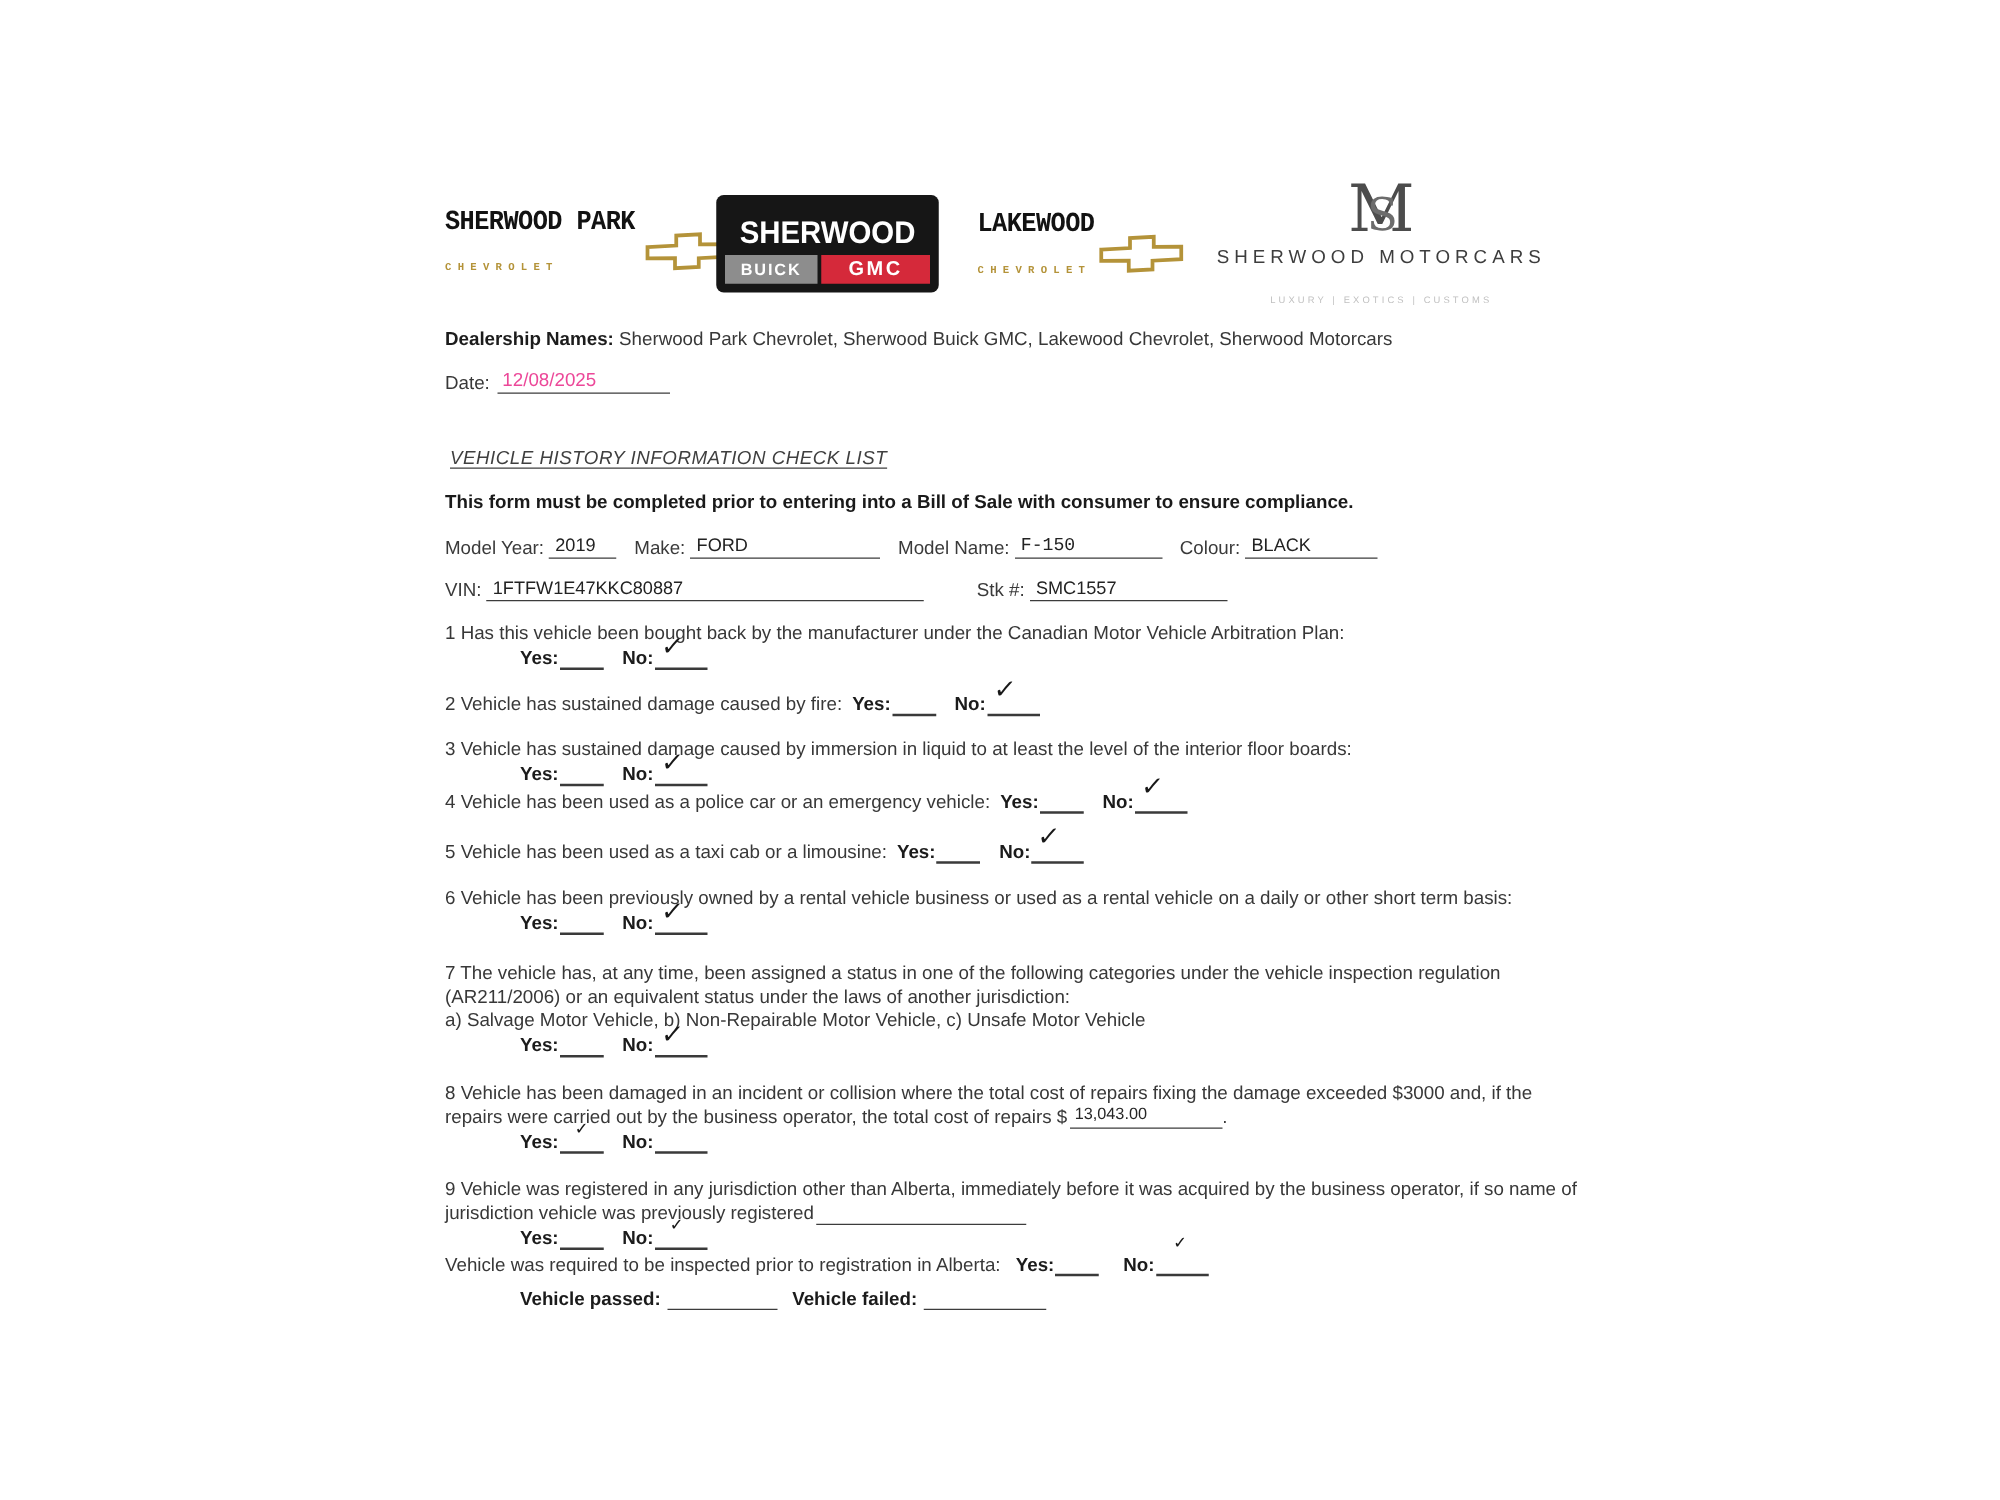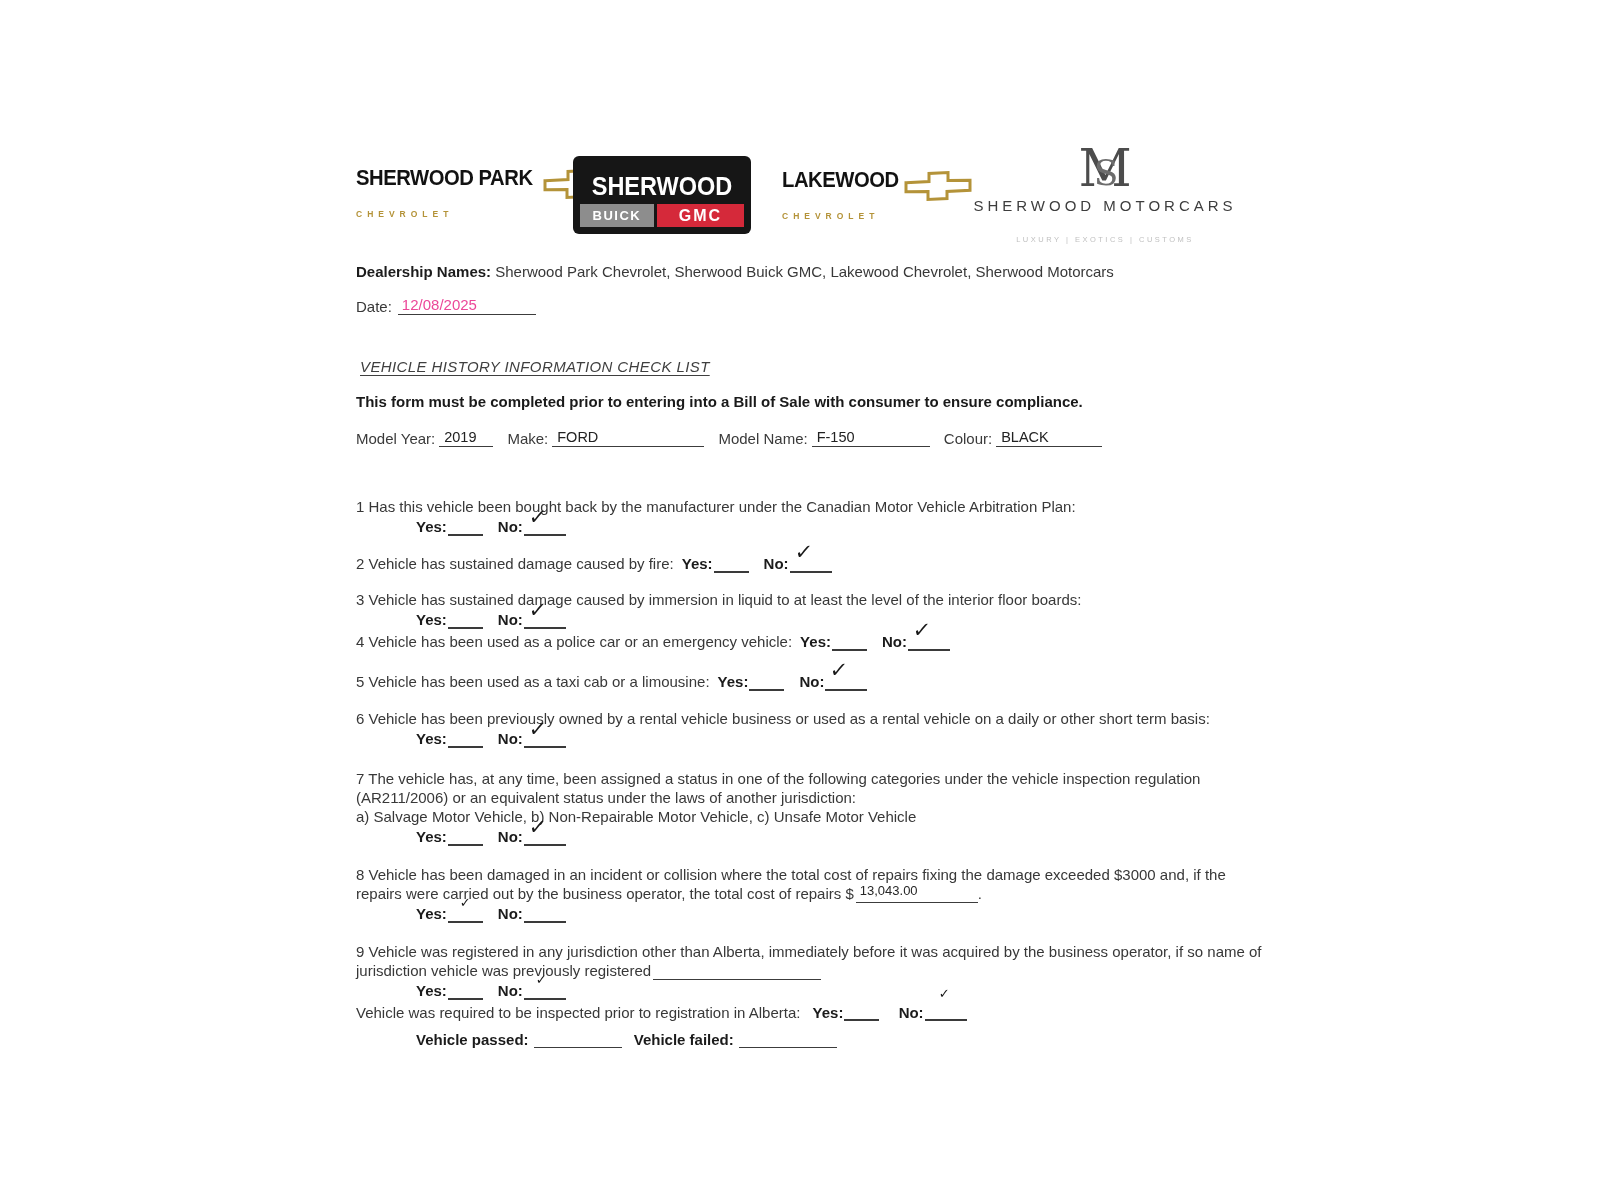--- a/index.html
+++ b/index.html
@@ -1,20 +1,20 @@
 <!DOCTYPE html>
 <html style="--accent_gold: #b49339; --gmc_red: #d5293a; --buick_gray: #8d8d8d; --ink: #383838;"><head>
 <meta charset="utf-8">
 <style>
   html,body{margin:0;padding:0;background:#ffffff;}
   .page{position:relative;width:1600px;height:1200px;background:#fff;overflow:hidden;
         font-family:"Liberation Sans","DejaVu Sans",sans-serif;color:#383838;}
 
   
-  .logo-sp,.logo-lw{position:absolute;display:flex;align-items:flex-start;gap:0px;}
+  .logo-sp,.logo-lw{position:absolute;display:flex;align-items:flex-end;gap:0px;font-family:Liberation Mono, monospace;}
   .logo-sp{left:356px;top:166px;}
   .logo-lw{left:782px;top:168px;}
   .dealer-text{display:flex;flex-direction:column;}
   .dealer-word{font-size:22px;font-weight:800;color:#121212;letter-spacing:-0.5px;
                transform:scaleX(0.92);transform-origin:left center;white-space:nowrap;line-height:1.05;}
   .dealer-sub{font-size:8.5px;letter-spacing:5px;color:var(--accent_gold);font-weight:700;margin-top:20px;white-space:nowrap;}
   .bowtie{color:var(--accent_gold);margin-left:-6px;transform:skewY(-3deg);}
 
   .logo-bg{position:absolute;left:573px;top:156px;width:178px;background:#161616;border-radius:6px;
            padding:18px 7px 7px;box-sizing:border-box;}
@@ -46,21 +46,21 @@
   .compliance{position:absolute;left:356px;top:393px;font-size:15px;font-weight:700;color:#1a1a1a;white-space:nowrap;}
 
   
   .fields{position:absolute;left:356px;font-size:15px;white-space:nowrap;}
   .fields-1{top:430px;}
   .fields-2{top:464px;}
   .f-lbl{color:#3a3a3a;margin-right:4px;}
   .f-blank{display:inline-block;position:relative;height:15px;border-bottom:1.8px solid #3c3c3c;
            margin-right:10px;vertical-align:bottom;}
   .f-val{position:absolute;left:5px;bottom:1px;font-size:14.5px;color:#222;white-space:nowrap;}
-  .w-my{width:54px;} .w-make{width:152px;} .w-model{width:118px;} .w-col{width:106px;}
+  .w-my{width:54px;} .w-make{width:152px;} .w-model{width:118px;font-family:Liberation Mono, monospace;} .w-col{width:106px;}
   .w-vin{width:350px;} .w-stk{width:158px;}
   .stk-gap{margin-left:28px;}
 
   
   .questions{position:absolute;left:356px;top:497px;width:960px;}
   .q-line{font-size:15px;line-height:19px;white-space:nowrap;color:#383838;}
   .q-block{margin-bottom:17px;}
   .q-block.q1{margin-bottom:16px;}
   .q-block.q3{margin-bottom:1px;}
   .q-block.q4{margin-bottom:21px;}
@@ -144,20 +144,24 @@
   <div class="doc-title">VEHICLE HISTORY INFORMATION CHECK LIST</div>
   <div class="compliance">This form must be completed prior to entering into a Bill of Sale with consumer to ensure compliance.</div>
 
   <div class="fields fields-1">
     <span class="f-lbl">Model Year:</span><span class="f-blank w-my"><span class="f-val">2019</span></span>
     <span class="f-lbl">Make:</span><span class="f-blank w-make"><span class="f-val">FORD</span></span>
     <span class="f-lbl">Model Name:</span><span class="f-blank w-model"><span class="f-val">F-150</span></span>
     <span class="f-lbl">Colour:</span><span class="f-blank w-col"><span class="f-val">BLACK</span></span>
   </div>
 
+  <div class="fields fields-2">
+    <span class="f-lbl">VIN:</span><span class="f-blank w-vin"><span class="f-val">1FTFW1E47KKC80887</span></span>
+    <span class="f-lbl stk-gap">Stk #:</span><span class="f-blank w-stk"><span class="f-val">SMC1557</span></span>
+  </div>
 
   <div class="questions">
       <div class="q-block q1">
         <div class="q-line"><span class="q-text">1 Has this vehicle been bought back by the manufacturer under the Canadian Motor Vehicle Arbitration Plan:</span></div>
         <span class="answer-row indent"><span class="ans-lbl">Yes:</span><span class="ans-blank yes"></span><span class="ans-lbl">No:</span><span class="ans-blank no"><span class="check large">✓</span></span></span>
       </div>
       <div class="q-block q2">
         <div class="q-line"><span class="q-text">2 Vehicle has sustained damage caused by fire:</span><span class="answer-row inline"><span class="ans-lbl">Yes:</span><span class="ans-blank yes"></span><span class="ans-lbl">No:</span><span class="ans-blank no"><span class="check large">✓</span></span></span></div>
       </div>
       <div class="q-block q3">

